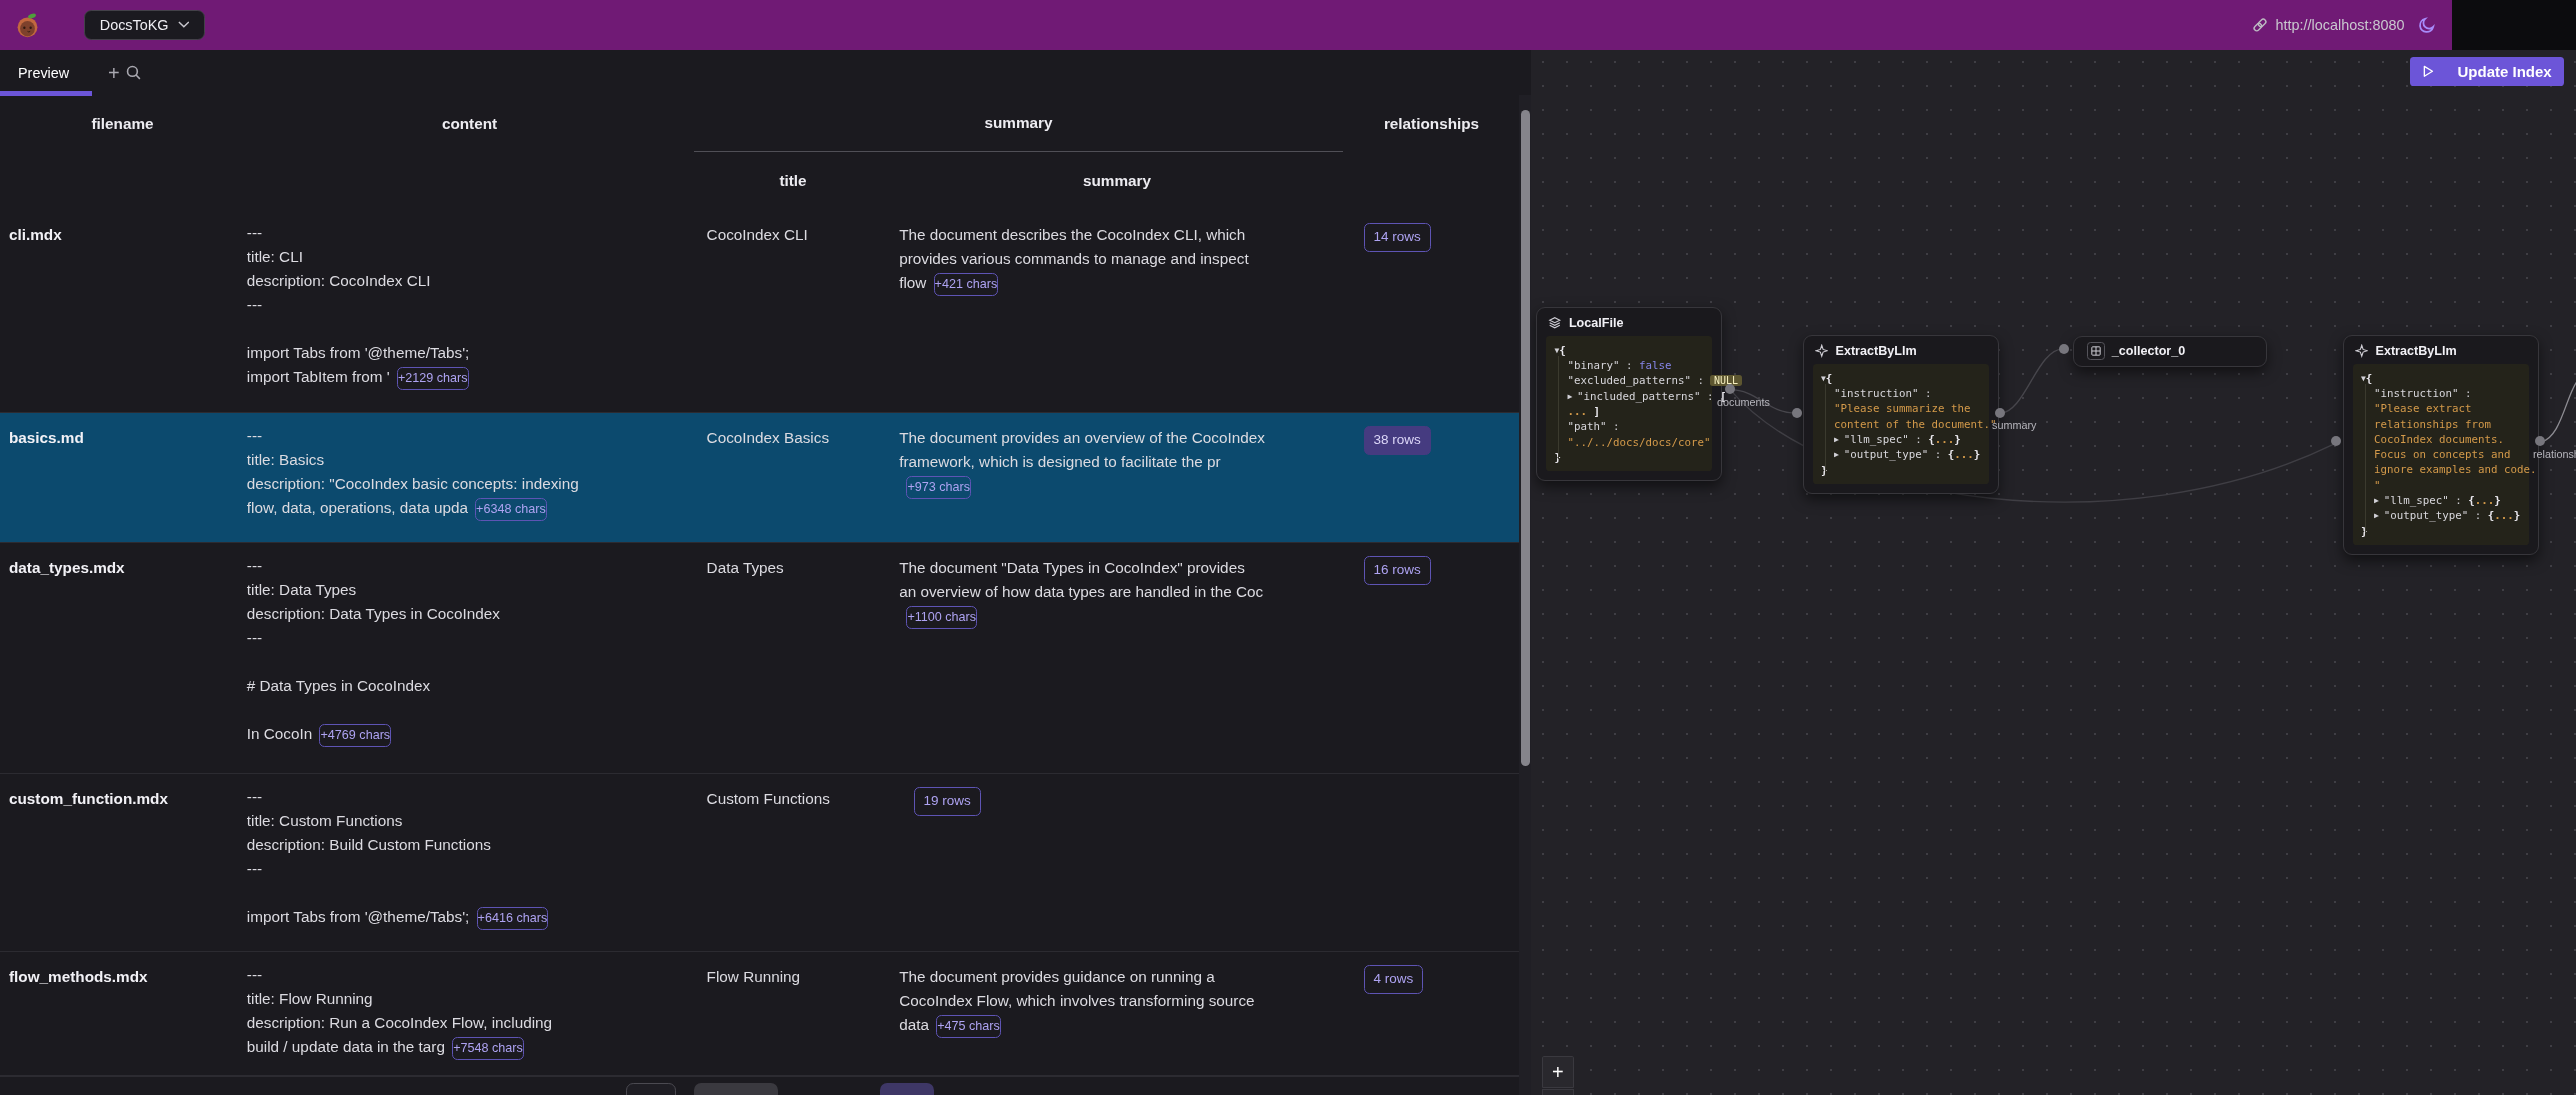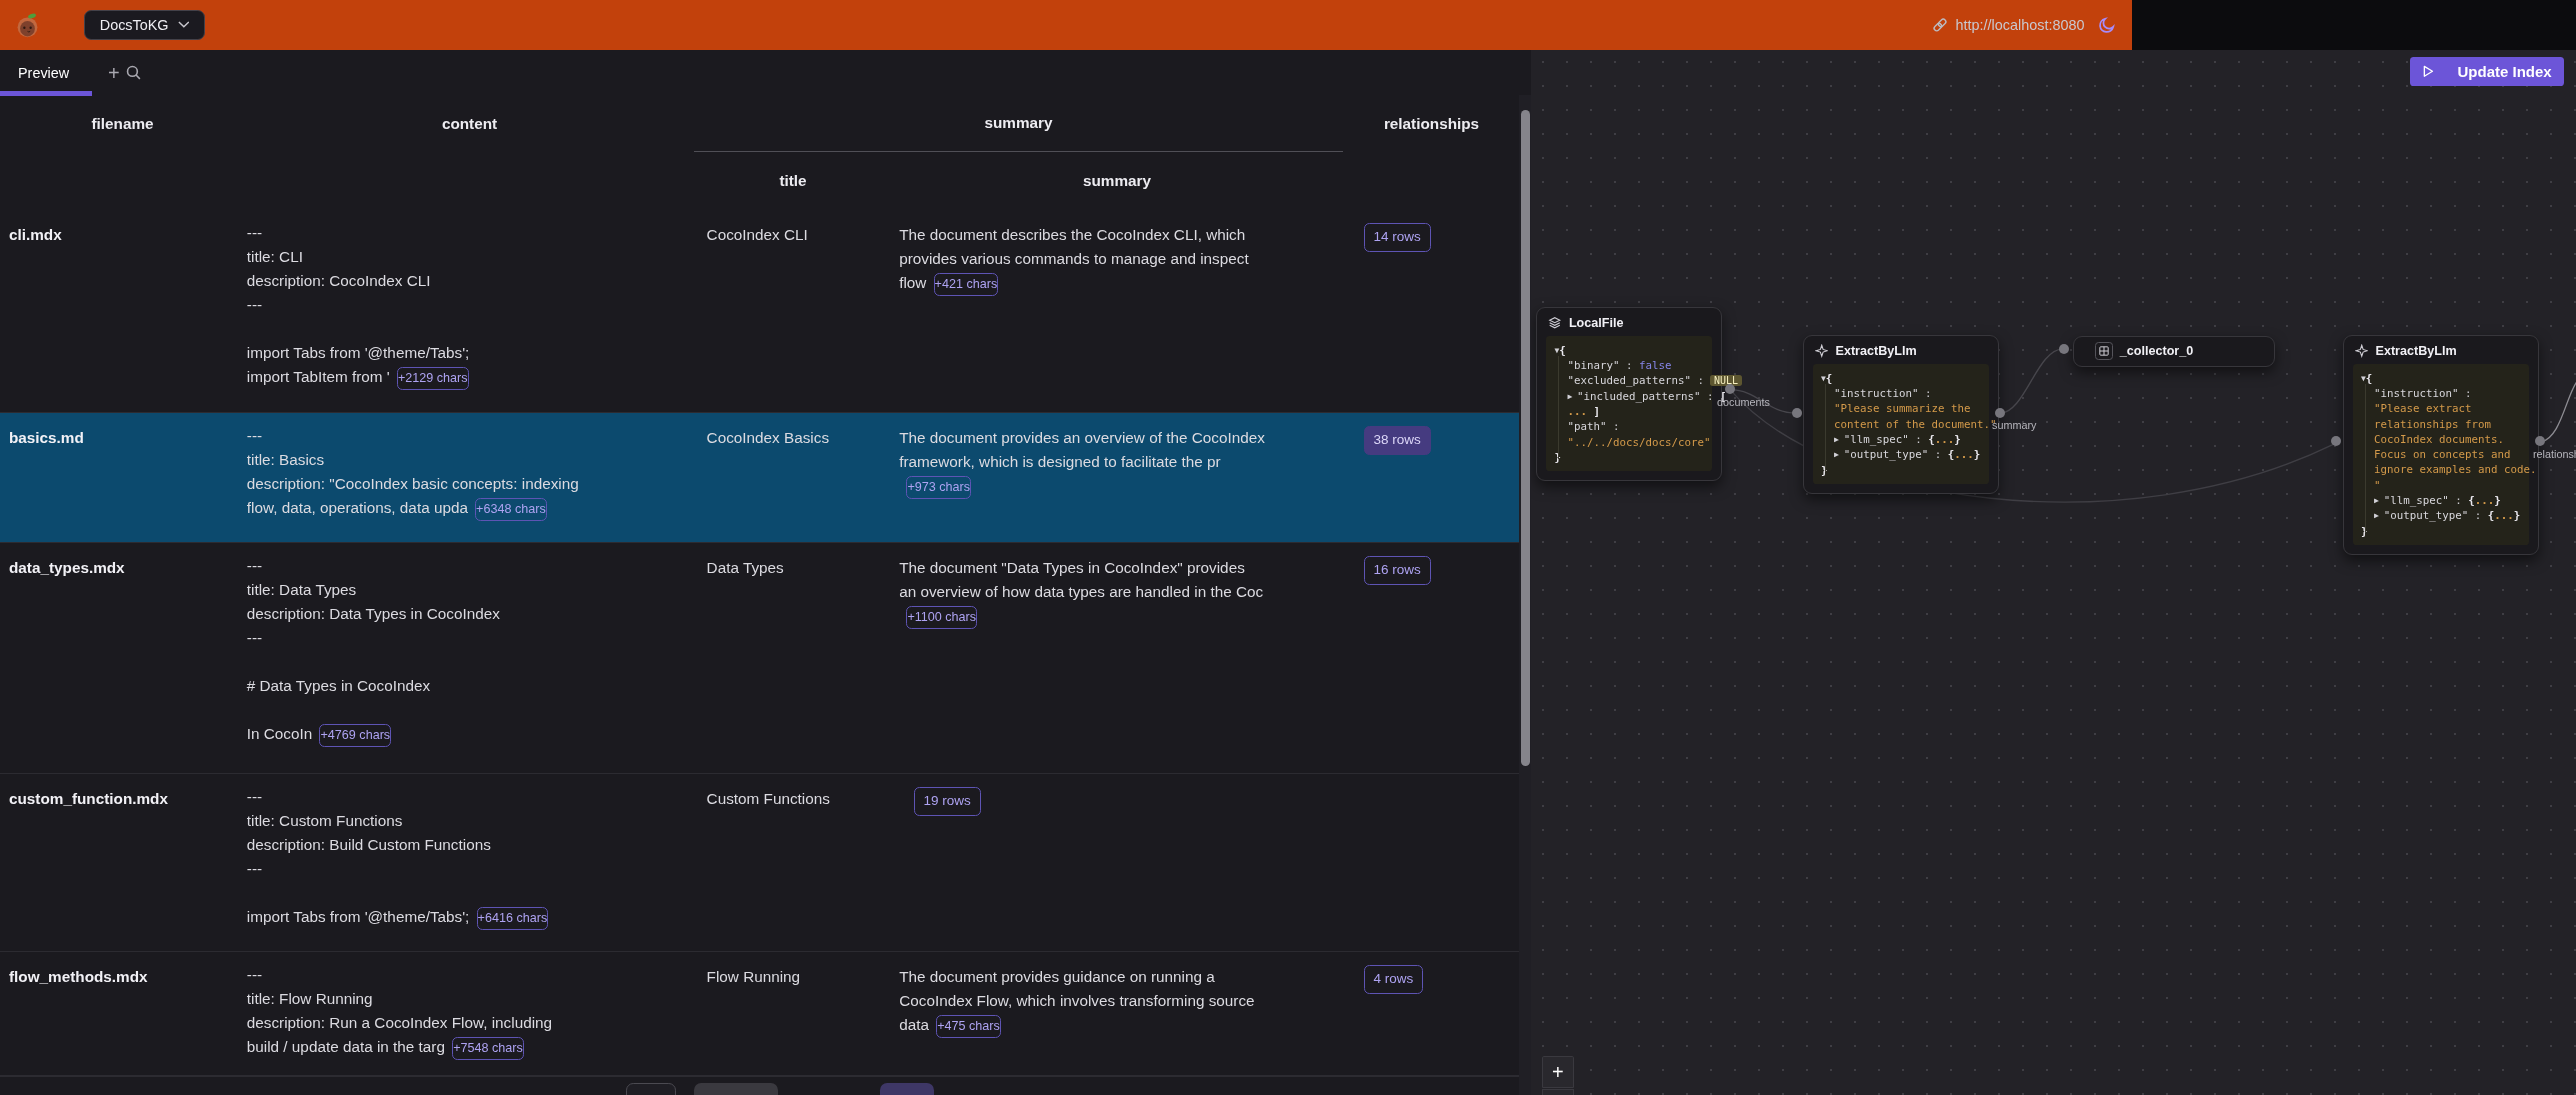--- a/index.html
+++ b/index.html
@@ -1,19 +1,19 @@
 <!DOCTYPE html>
 <html style="font-size:14.4px"><head>
 <meta charset="utf-8">
 <style>
   html,body{margin:0;padding:0;background:#0c0c0e;}
   body{width:2576px;height:1095px;overflow:hidden;position:relative;
        font-family:"Liberation Sans",sans-serif;color:#e6e5ea;}
   
-  .app-header{position:absolute;left:0;top:0;width:2132px;height:50px;background:#c2410c;
+  .app-header{position:absolute;left:0;top:0;width:2452px;height:50px;background:#701a75;
               border-bottom:0.9px solid #28272d;display:flex;align-items:center;}
   .logo{margin-left:14.4px;width:27px;height:27px;flex:0 0 auto;}
   .app-switcher{margin-left:43px;display:flex;align-items:center;gap:9px;background:#1b1a20;
                 border:0.9px solid #434149;border-radius:7.2px;padding:6.3px 14.4px;color:#f0eff4;
                 font-size:14.4px;font-weight:500;cursor:pointer;}
   .hdr-right{position:absolute;right:16px;top:0;height:50px;display:flex;align-items:center;gap:12.6px;}
   .server-url{display:flex;align-items:center;gap:7.2px;color:#c9c8cf;font-size:14.4px;}
   .icon{display:inline-flex;align-items:center;justify-content:center;}
   
   .left-panel{position:absolute;left:0;top:50px;width:1531px;height:1046px;background:#1b1a1f;overflow:hidden;}
@@ -293,21 +293,21 @@
         <div class="jline"><span class="sg-arrow">▼</span><span class="sg-brace">{</span></div>
         <div class="jline"><span class="sg-key">  "instruction"</span><span class="sg-punct"> :</span></div>
         <div class="jline"><span class="sg-str">  "Please summarize the</span></div>
         <div class="jline"><span class="sg-str">  content of the document."</span></div>
         <div class="jline"><span class="sg-punct">  </span><span class="sg-arrow">▶ </span><span class="sg-key">"llm_spec"</span><span class="sg-punct"> : </span><span class="sg-brace">{</span><span class="sg-dots">...</span><span class="sg-brace">}</span></div>
         <div class="jline"><span class="sg-punct">  </span><span class="sg-arrow">▶ </span><span class="sg-key">"output_type"</span><span class="sg-punct"> : </span><span class="sg-brace">{</span><span class="sg-dots">...</span><span class="sg-brace">}</span></div>
         <div class="jline"><span class="sg-brace">}</span></div>
       </div>
   </div>
 
-  <div class="gnode collector" style="left:542px;top:286px;width:192px;padding-left:8px;">
+  <div class="gnode collector" style="left:542px;top:286px;width:192px;">
     <div class="gnode-h">
       <span class="nicon-box">
         <svg width="10" height="10" viewBox="0 0 12 12" fill="none" stroke="#cfced5" stroke-width="1.2">
           <rect x="1" y="1" width="10" height="10" rx="1"></rect>
             <line x1="1" y1="6" x2="11" y2="6"></line>
             <line x1="6" y1="1" x2="6" y2="11"></line>
         </svg>
       </span>
       <span>_collector_0</span>
     </div>

